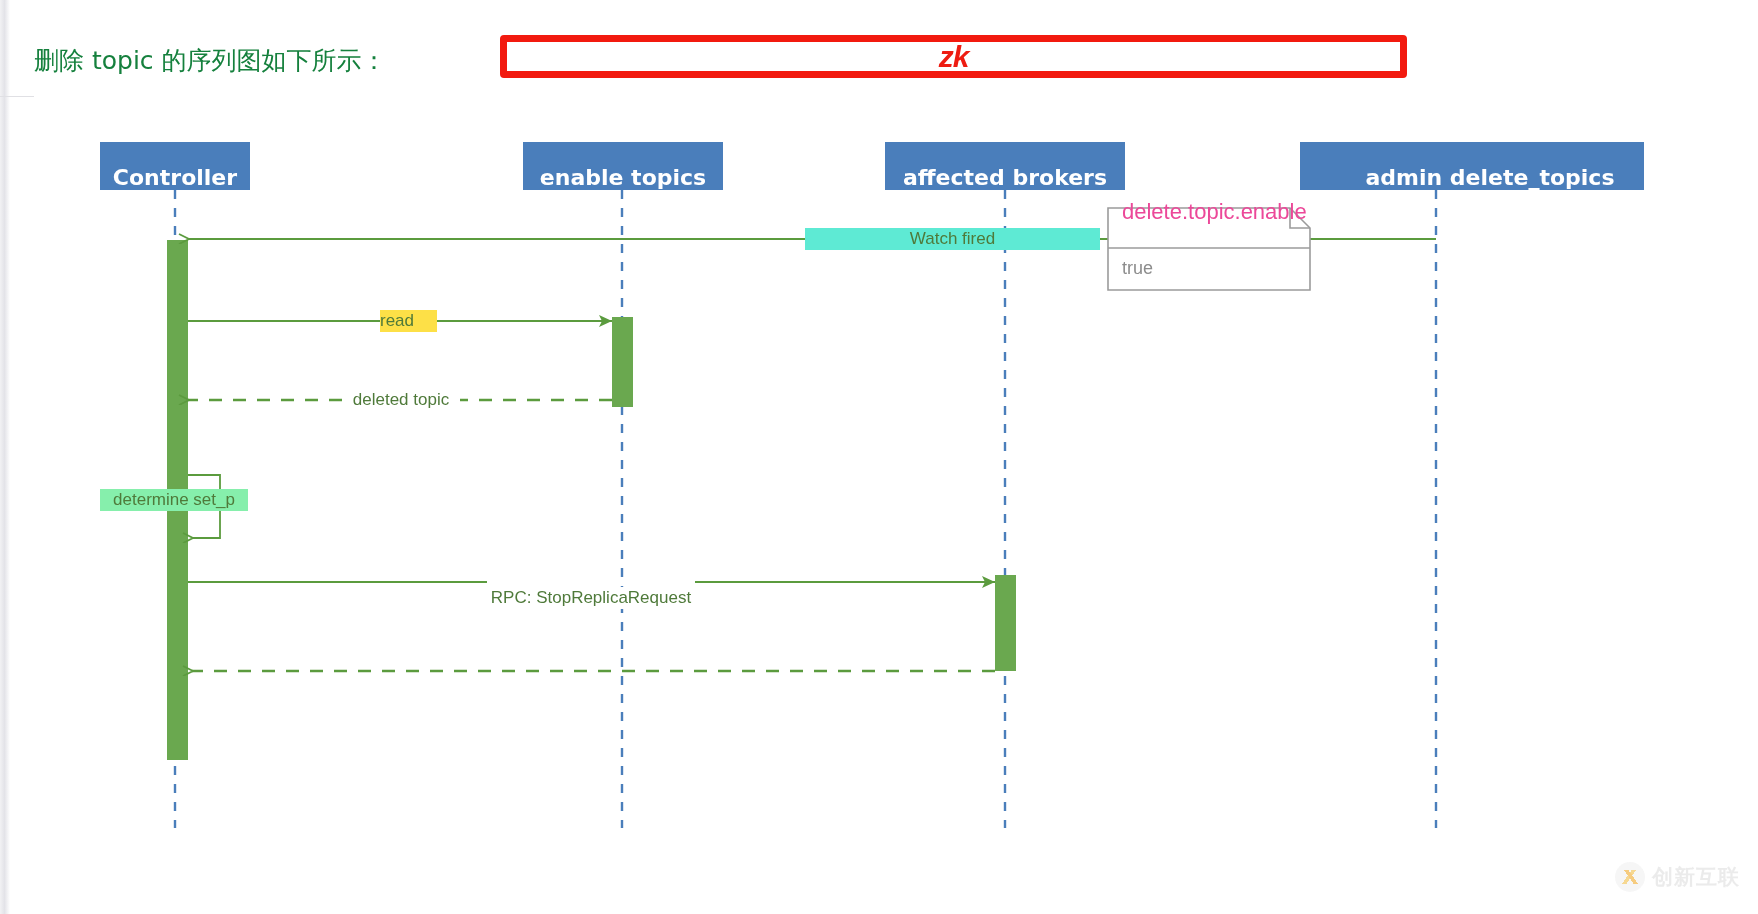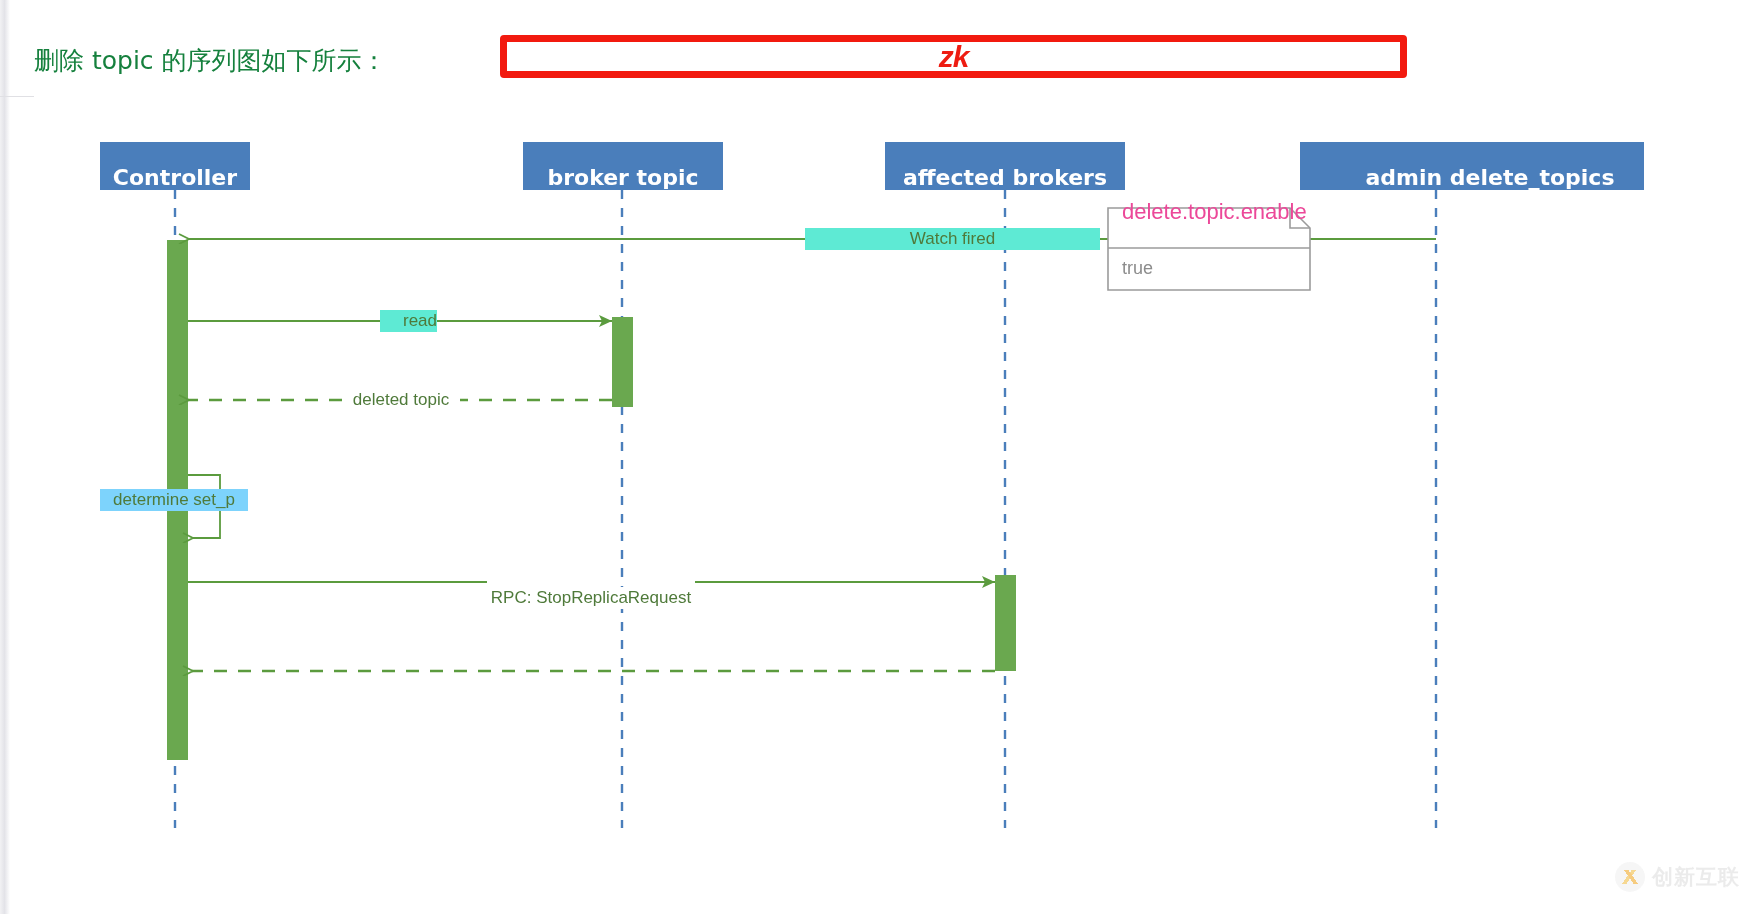--- a/index.html
+++ b/index.html
@@ -205,42 +205,42 @@
       <path d="M1290,208 L1290,228 L1310,228" fill="none" stroke="#9b9b9b" stroke-width="1.6"></path>
       <line x1="1108" y1="248" x2="1310" y2="248" stroke="#9b9b9b" stroke-width="1.6"></line>
     </g>
   </svg>
 
   <div class="participant" style="left:100px; top:142px; width:150px;">
     <span>Controller</span>
   </div>
 
   <div class="participant" style="left:523px; top:142px; width:200px;">
-    <span>broker topic</span>
+    <span>enable topics</span>
   </div>
 
   <div class="participant" style="left:885px; top:142px; width:240px;">
     <span>affected brokers</span>
   </div>
 
   <div class="participant" style="left:1300px; top:142px; width:308px;padding-left:36px;">
     <span>admin delete_topics</span>
   </div>
 
   <div style="position:absolute; left:805px; top:228px; width:295px; text-align:center;
               font-size:17px; color:#4f7a3a; background:#5eead4; line-height:22px;">Watch fired</div>
 
-  <div style="position:absolute; left:380px; top:310px; width:57px; text-align:right;
-              font-size:17px; color:#4f7a3a; background:#5eead4; line-height:22px;">read</div>
+  <div style="position:absolute; left:380px; top:310px; width:57px; text-align:left;
+              font-size:17px; color:#4f7a3a; background:#fde047; line-height:22px;">read</div>
 
   <div style="position:absolute; left:342px; top:389px; width:118px; text-align:center;
               font-size:17px; color:#4f7a3a; background:#ffffff; line-height:22px;">deleted topic</div>
 
   <div style="position:absolute; left:100px; top:489px; width:148px; text-align:center;
-              font-size:17px; color:#4f7a3a; background:#7dd3fc; line-height:22px;">determine set_p</div>
+              font-size:17px; color:#4f7a3a; background:#86efac; line-height:22px;">determine set_p</div>
 
   <div style="position:absolute; left:487px; top:571px; width:208px; text-align:center;
               font-size:17px; color:#4f7a3a; background:#ffffff; line-height:22px;margin-top:16px;">RPC: StopReplicaRequest</div>
 
   <div style="position:absolute; left:1122px; top:200px;
               font-size:22px; color:#ec4899; line-height:24px;">delete.topic.enable</div>
 
   <div style="position:absolute; left:1122px; top:256px;
               font-size:18px; color:#8c8c8c; line-height:24px;">true</div>
 </div>

